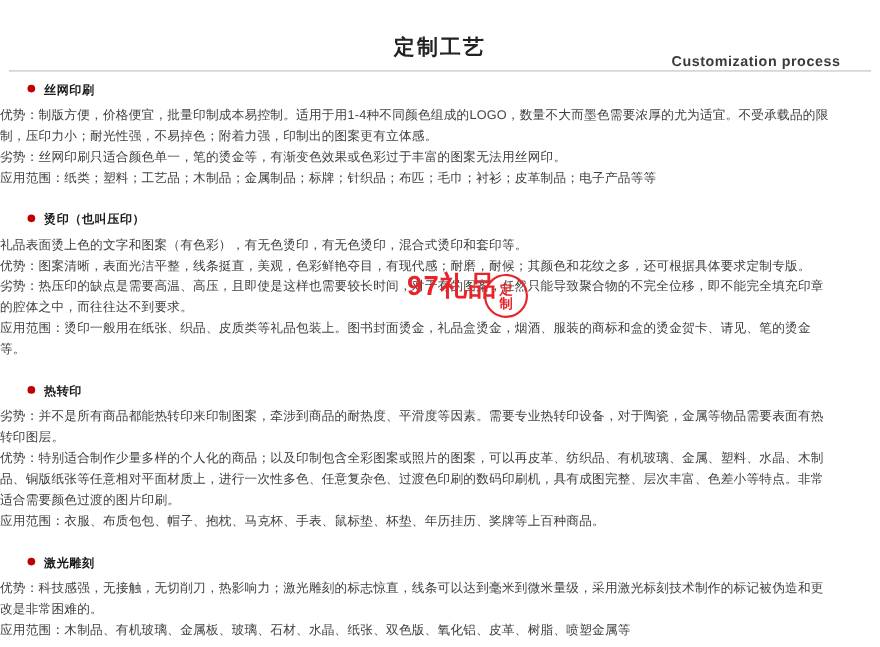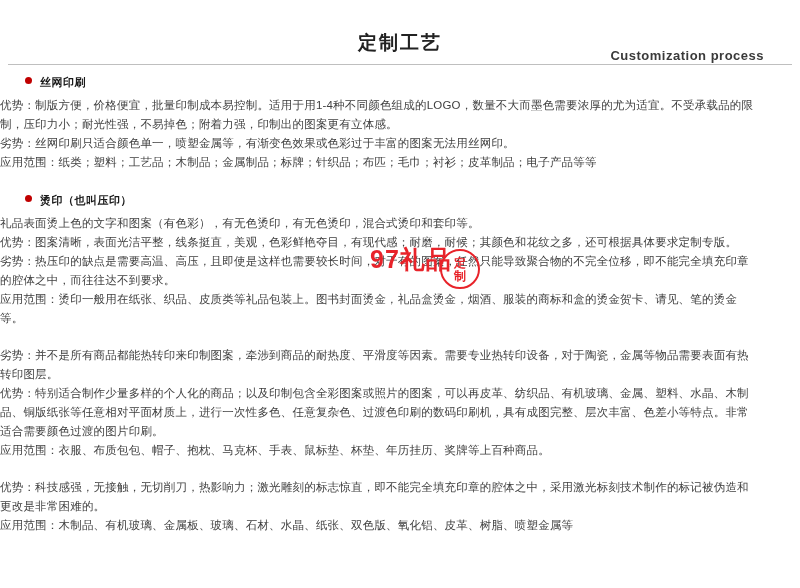--- a/index.html
+++ b/index.html
@@ -133,43 +133,51 @@
   </div>
 
   <div class="content">
 
     <div class="section">
       <div class="sec-head">
         <span class="bullet"></span>
         <span class="sec-title">丝网印刷</span>
       </div>
       <div class="para">优势：制版方便，价格便宜，批量印制成本易控制。适用于用1-4种不同颜色组成的LOGO，数量不大而墨色需要浓厚的尤为适宜。不受承载品的限制，压印力小；耐光性强，不易掉色；附着力强，印制出的图案更有立体感。</div>
-      <div class="para">劣势：丝网印刷只适合颜色单一，喷塑金属等，有渐变色效果或色彩过于丰富的图案无法用丝网印。</div>
+      <div class="para">劣势：丝网印刷只适合颜色单一，笔的烫金等，有渐变色效果或色彩过于丰富的图案无法用丝网印。</div>
       <div class="para">应用范围：纸类；塑料；工艺品；木制品；金属制品；标牌；针织品；布匹；毛巾；衬衫；皮革制品；电子产品等等</div>
     </div>
 
     <div class="section">
       <div class="sec-head">
         <span class="bullet"></span>
         <span class="sec-title">烫印（也叫压印）</span>
       </div>
       <div class="para">礼品表面烫上色的文字和图案（有色彩），有无色烫印，有无色烫印，混合式烫印和套印等。</div>
       <div class="para">优势：图案清晰，表面光洁平整，线条挺直，美观，色彩鲜艳夺目，有现代感；耐磨，耐候；其颜色和花纹之多，还可根据具体要求定制专版。</div>
       <div class="para">劣势：热压印的缺点是需要高温、高压，且即使是这样也需要较长时间，对于有的图案，任然只能导致聚合物的不完全位移，即不能完全填充印章的腔体之中，而往往达不到要求。</div>
       <div class="para">应用范围：烫印一般用在纸张、织品、皮质类等礼品包装上。图书封面烫金，礼品盒烫金，烟酒、服装的商标和盒的烫金贺卡、请见、笔的烫金等。</div>
     </div>
 
     <div class="section">
+      <div class="sec-head">
+        <span class="bullet"></span>
+        <span class="sec-title">热转印</span>
+      </div>
       <div class="para">劣势：并不是所有商品都能热转印来印制图案，牵涉到商品的耐热度、平滑度等因素。需要专业热转印设备，对于陶瓷，金属等物品需要表面有热转印图层。</div>
       <div class="para">优势：特别适合制作少量多样的个人化的商品；以及印制包含全彩图案或照片的图案，可以再皮革、纺织品、有机玻璃、金属、塑料、水晶、木制品、铜版纸张等任意相对平面材质上，进行一次性多色、任意复杂色、过渡色印刷的数码印刷机，具有成图完整、层次丰富、色差小等特点。非常适合需要颜色过渡的图片印刷。</div>
       <div class="para">应用范围：衣服、布质包包、帽子、抱枕、马克杯、手表、鼠标垫、杯垫、年历挂历、奖牌等上百种商品。</div>
     </div>
 
     <div class="section">
-      <div class="para">优势：科技感强，无接触，无切削刀，热影响力；激光雕刻的标志惊直，即不能完全填充印章的腔体之中，采用激光标刻技术制作的标记被伪造和更改是非常困难的。</div>
+      <div class="sec-head">
+        <span class="bullet"></span>
+        <span class="sec-title">激光雕刻</span>
+      </div>
+      <div class="para">优势：科技感强，无接触，无切削刀，热影响力；激光雕刻的标志惊直，线条可以达到毫米到微米量级，采用激光标刻技术制作的标记被伪造和更改是非常困难的。</div>
       <div class="para">应用范围：木制品、有机玻璃、金属板、玻璃、石材、水晶、纸张、双色版、氧化铝、皮革、树脂、喷塑金属等</div>
     </div>
 
   </div>
 
   <div class="watermark">
     <span class="wm-text">97礼品</span>
     <span class="wm-seal">
       <span>定</span><br>
       <span>制</span>

